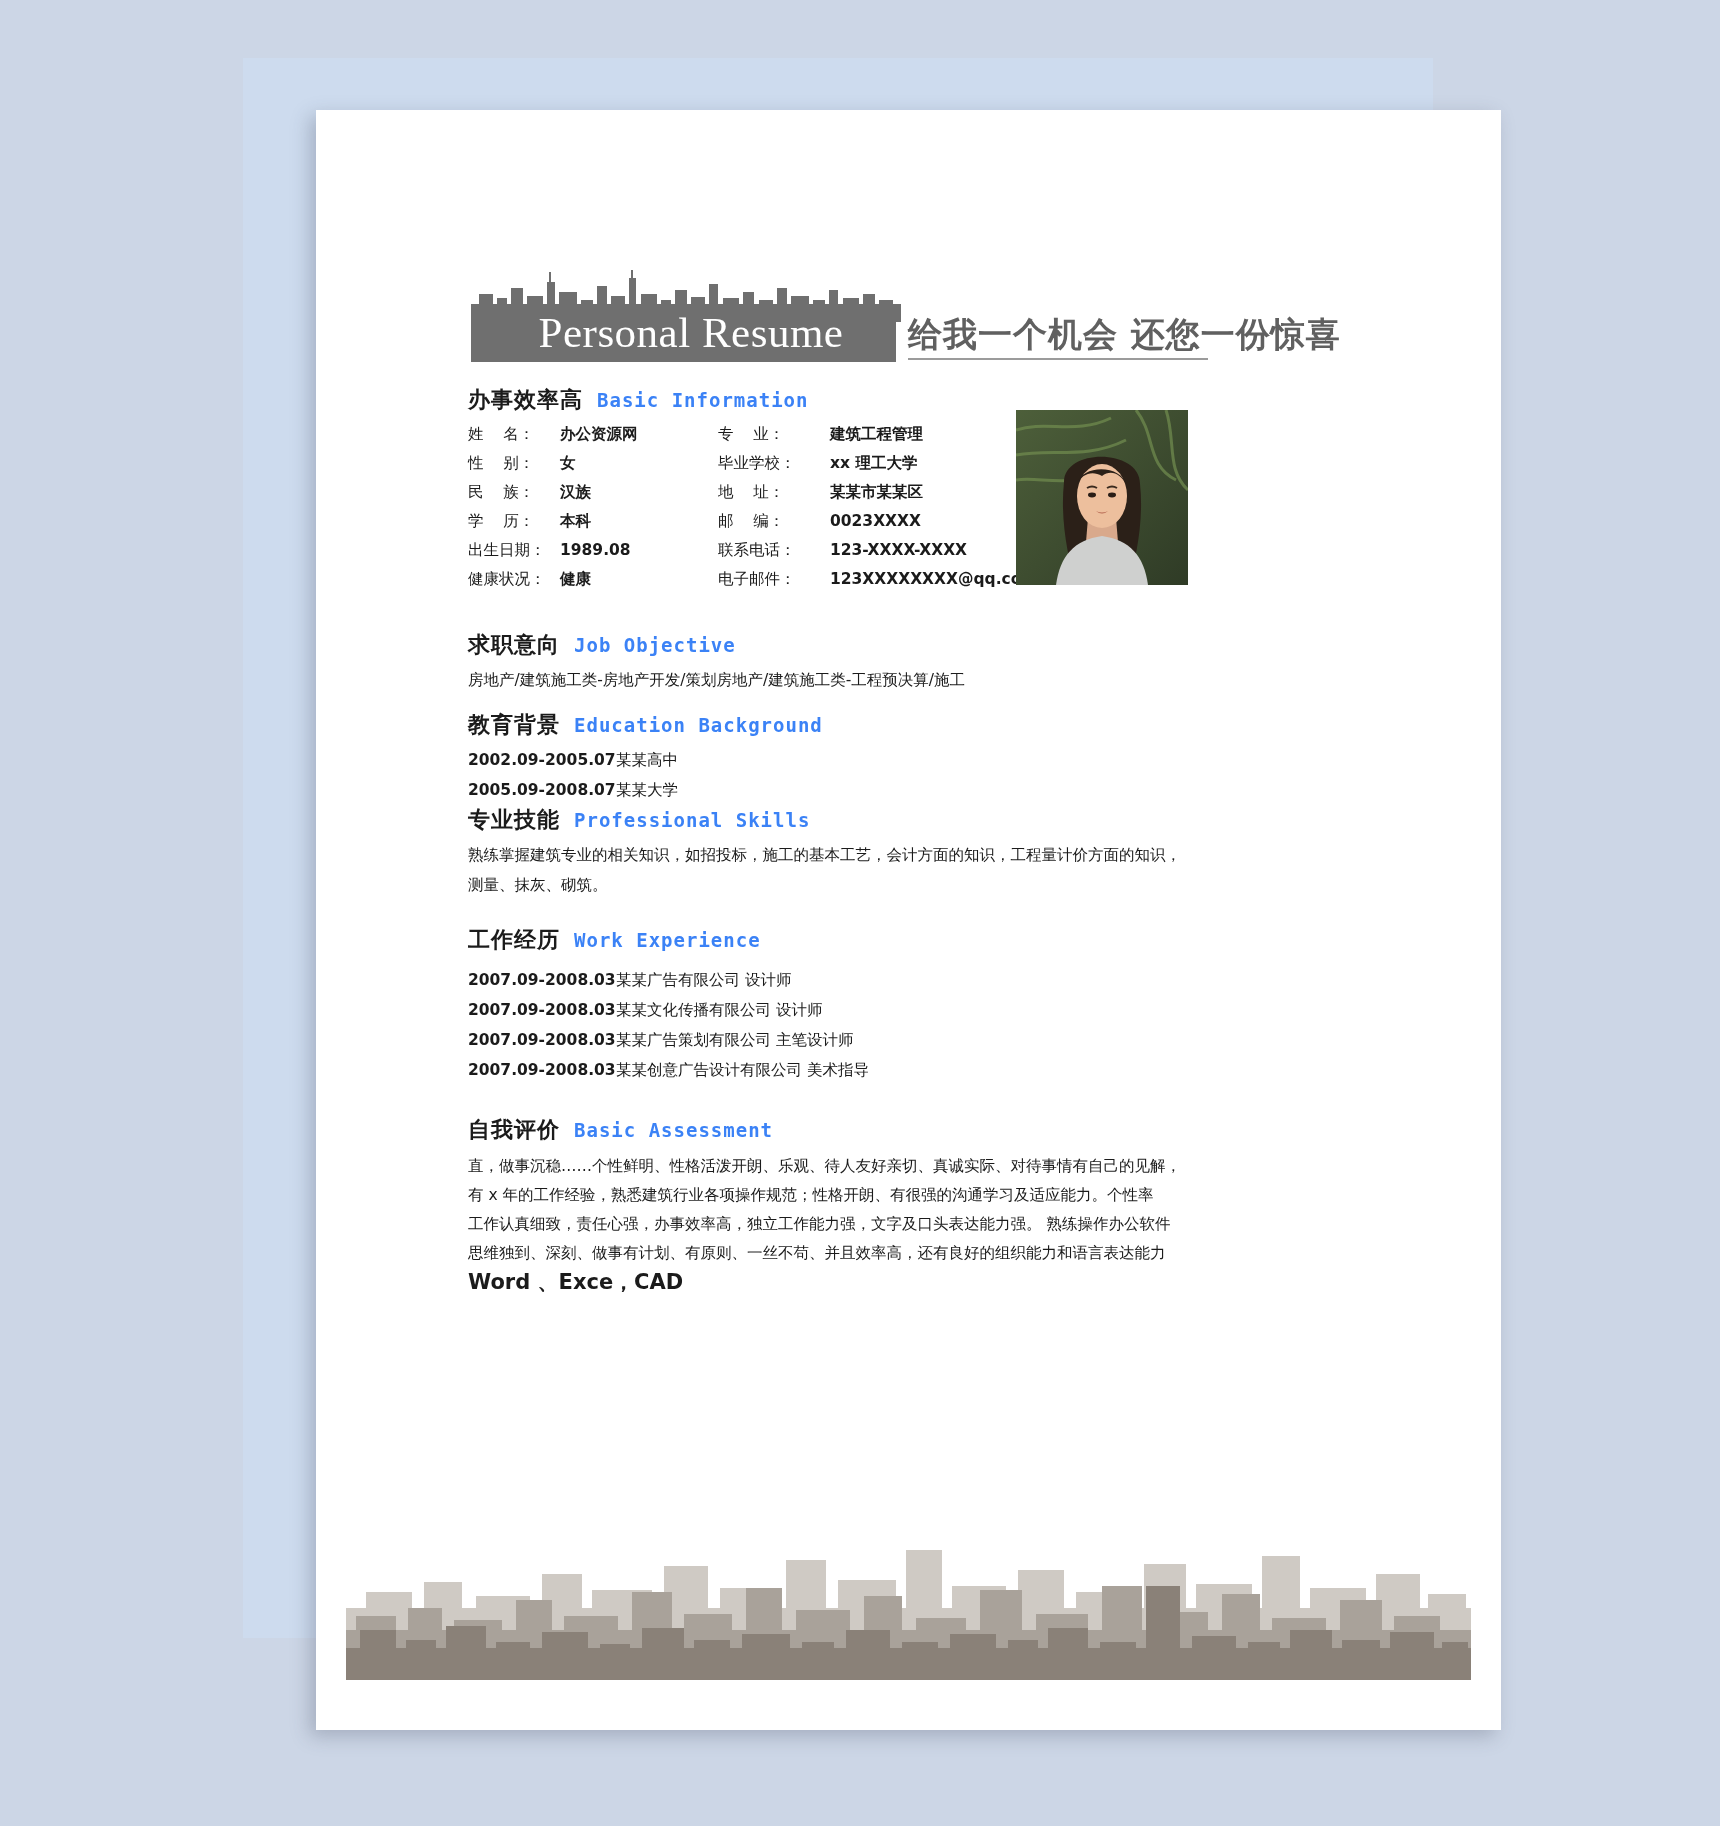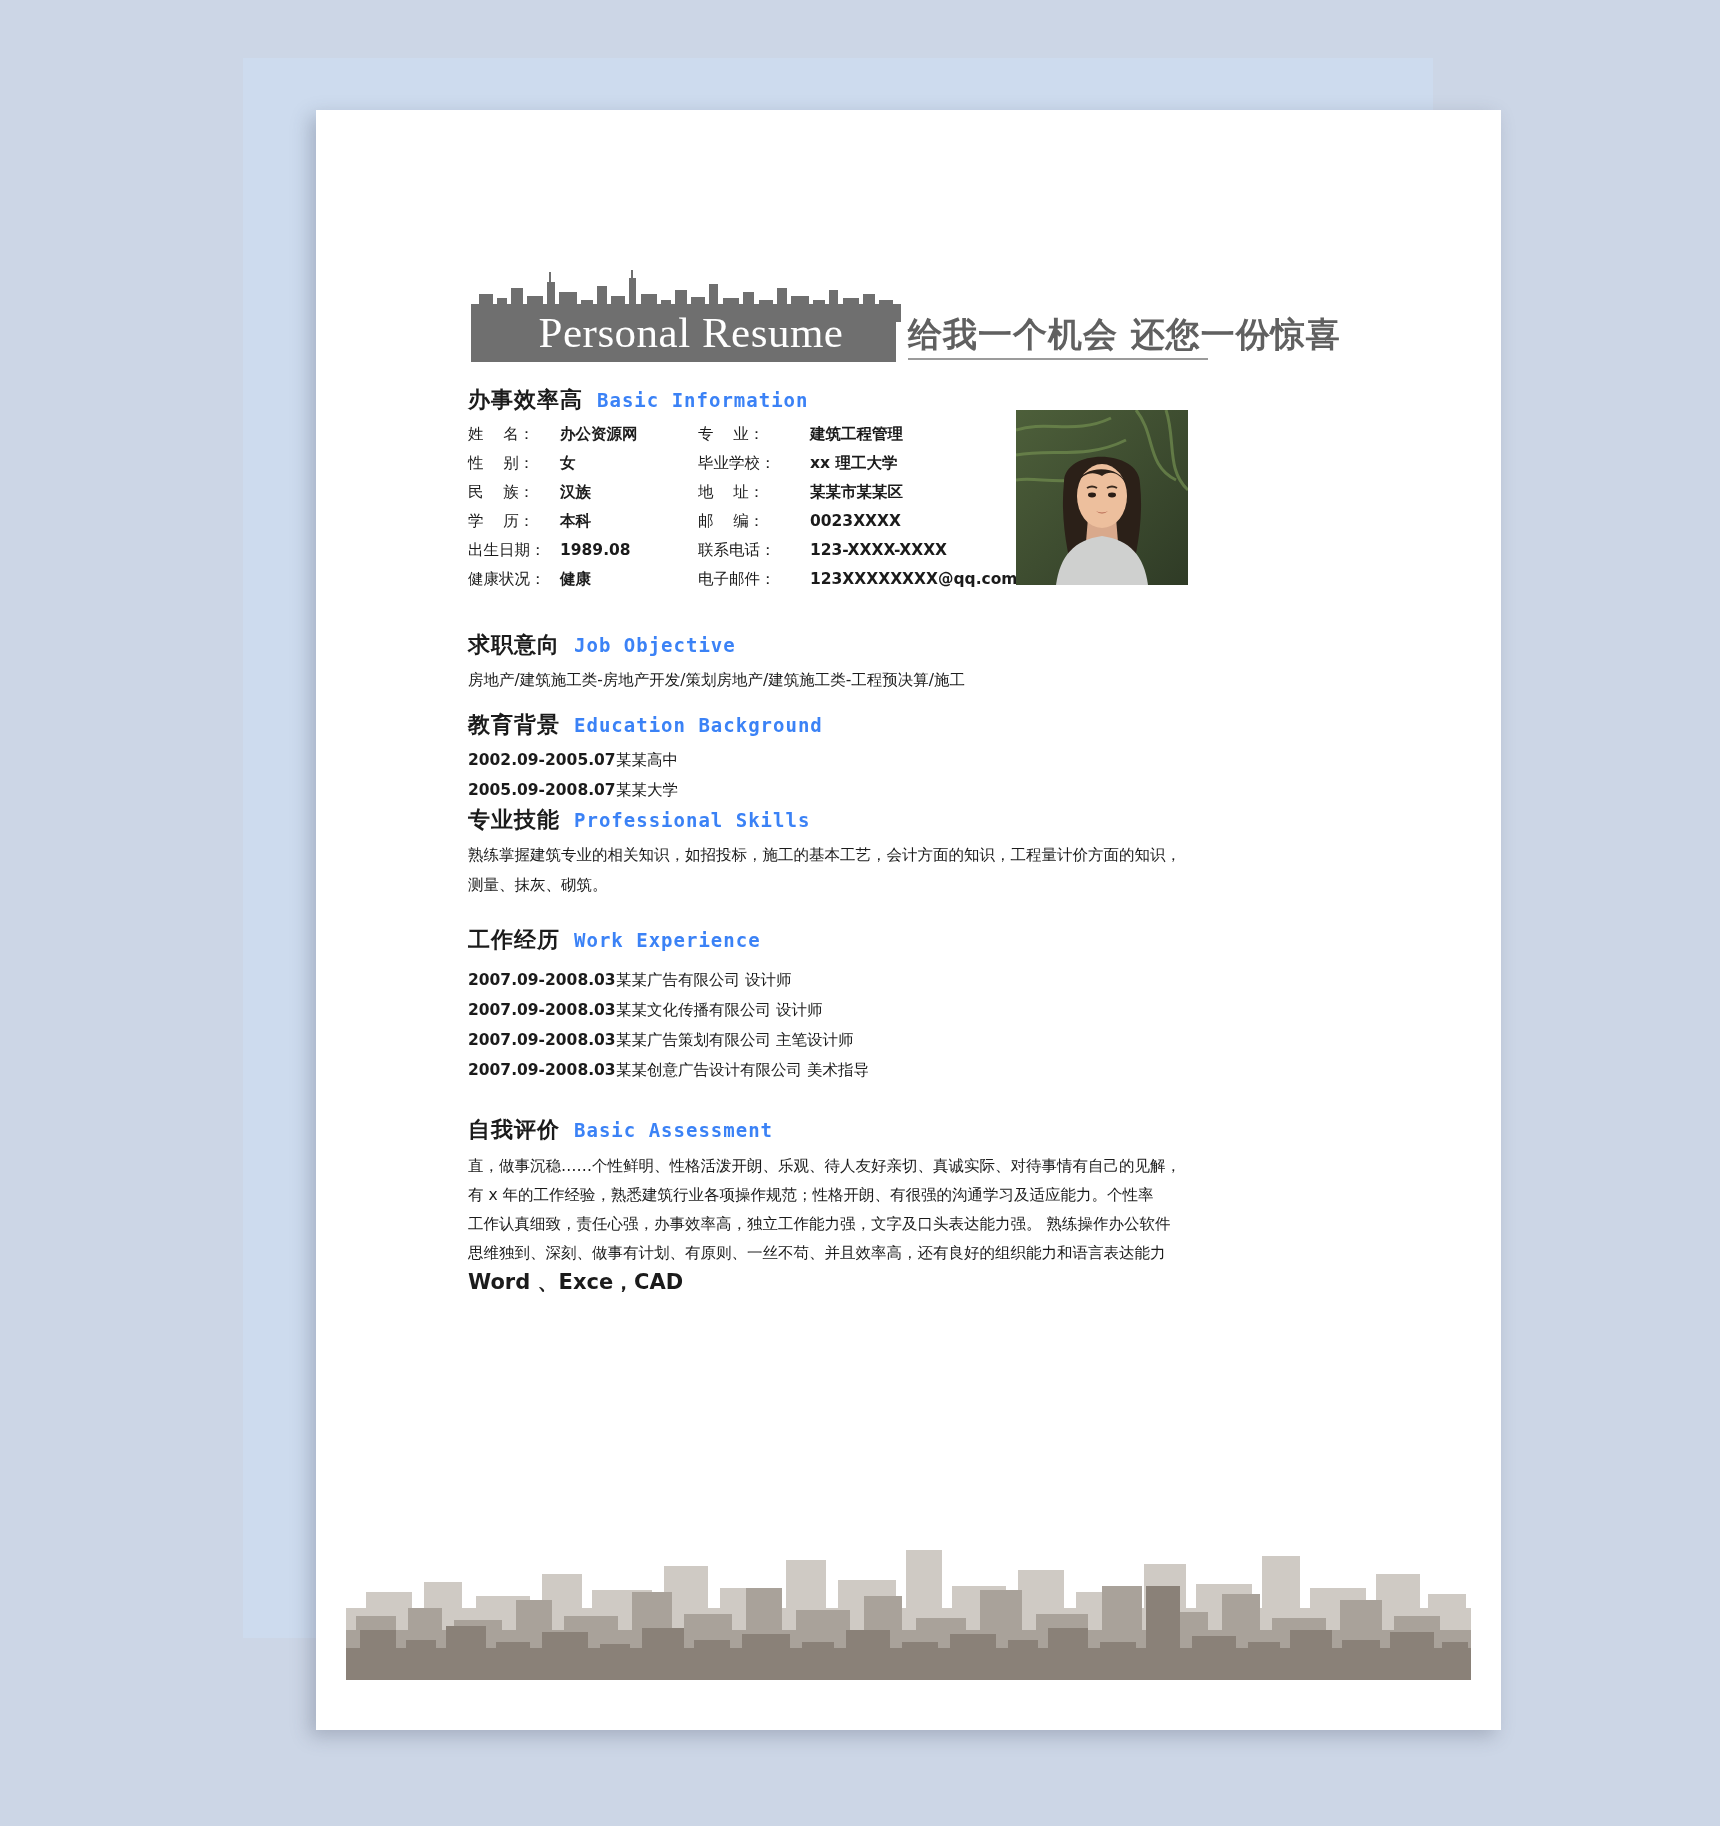--- a/index.html
+++ b/index.html
@@ -118,20 +118,21 @@
     left: 152px;
     top: 310px;
     font-family: "DejaVu Sans", sans-serif;
     font-size: 15.5px;
     color: #1b1b1b;
   }
   .info-row {
     display: flex;
     height: 29px;
     line-height: 29px;
+    gap: 20px;
   }
   .info-cell {
     display: flex;
   }
   .info-cell.c1 { width: 230px; }
   .lab {
     display: inline-block;
     white-space: pre;
   }
   .lab.w1 { width: 92px; }

